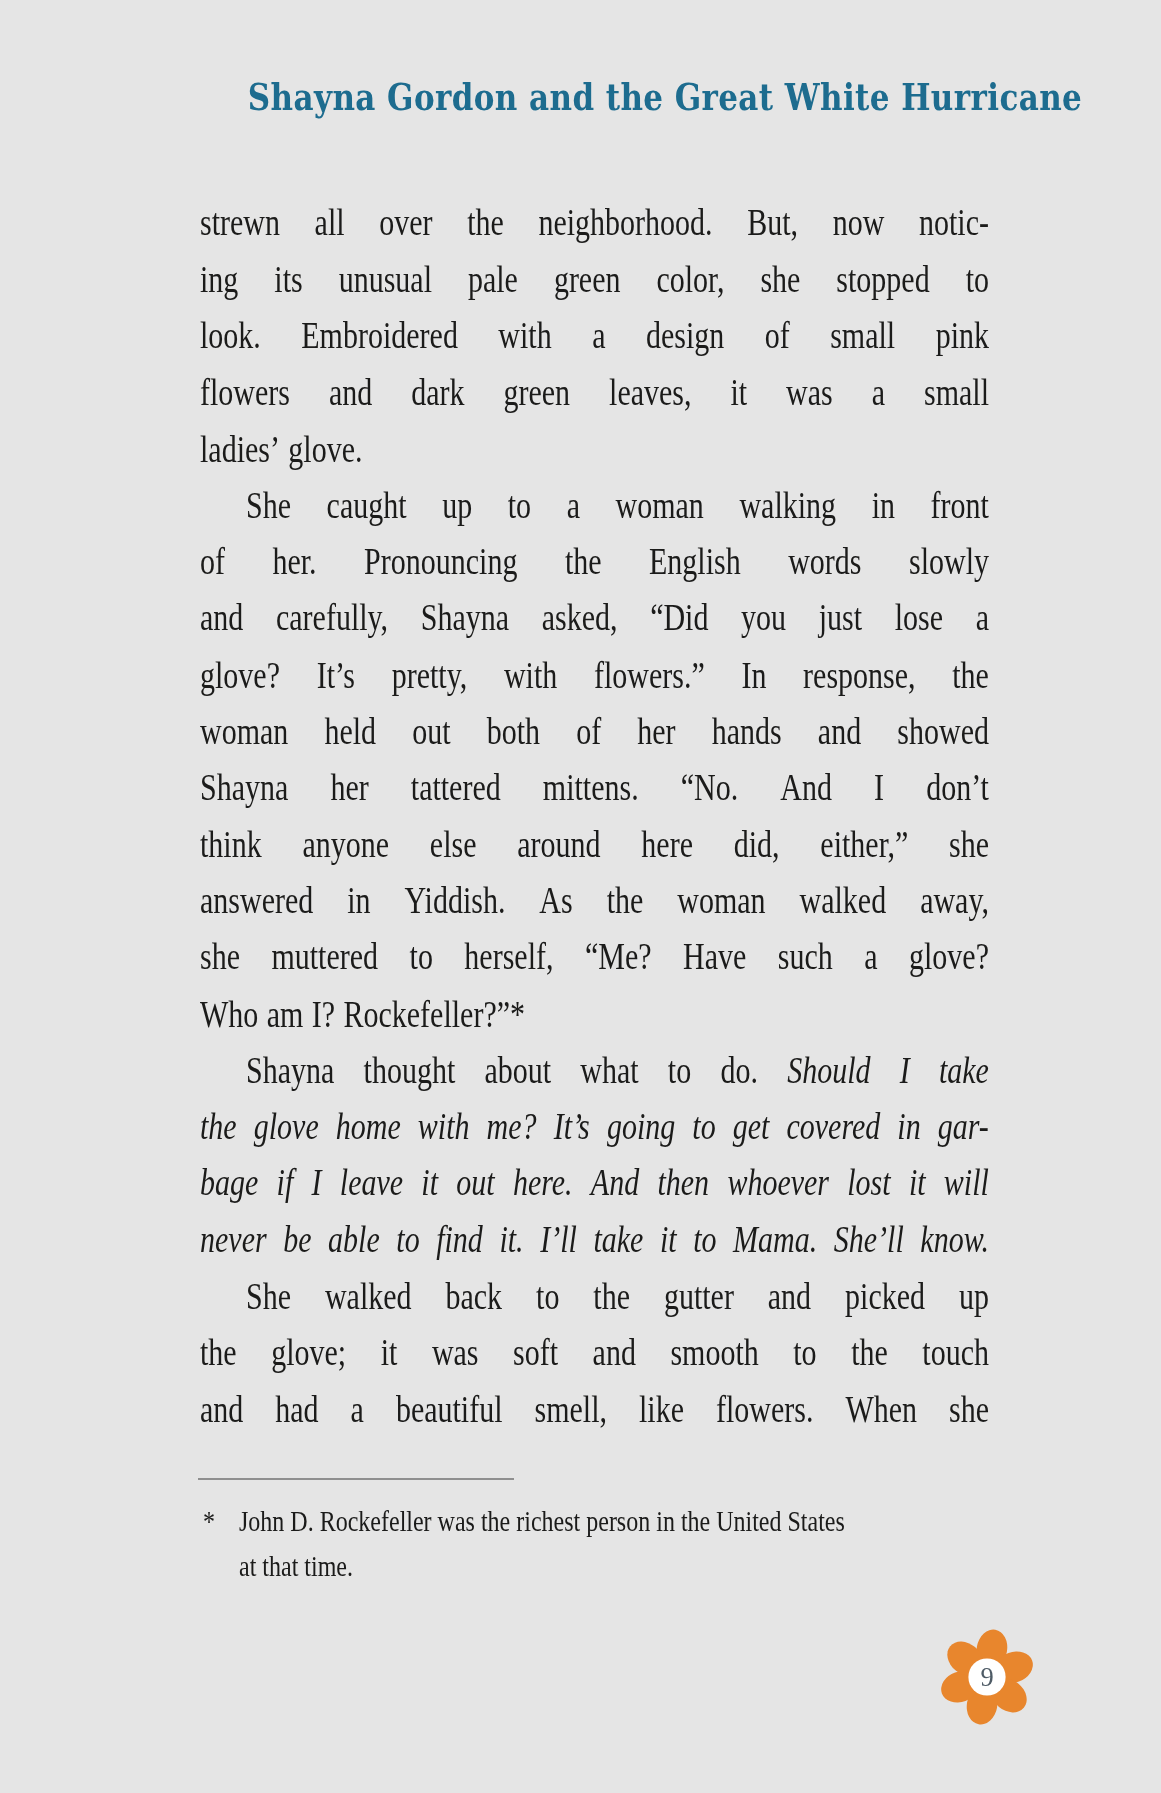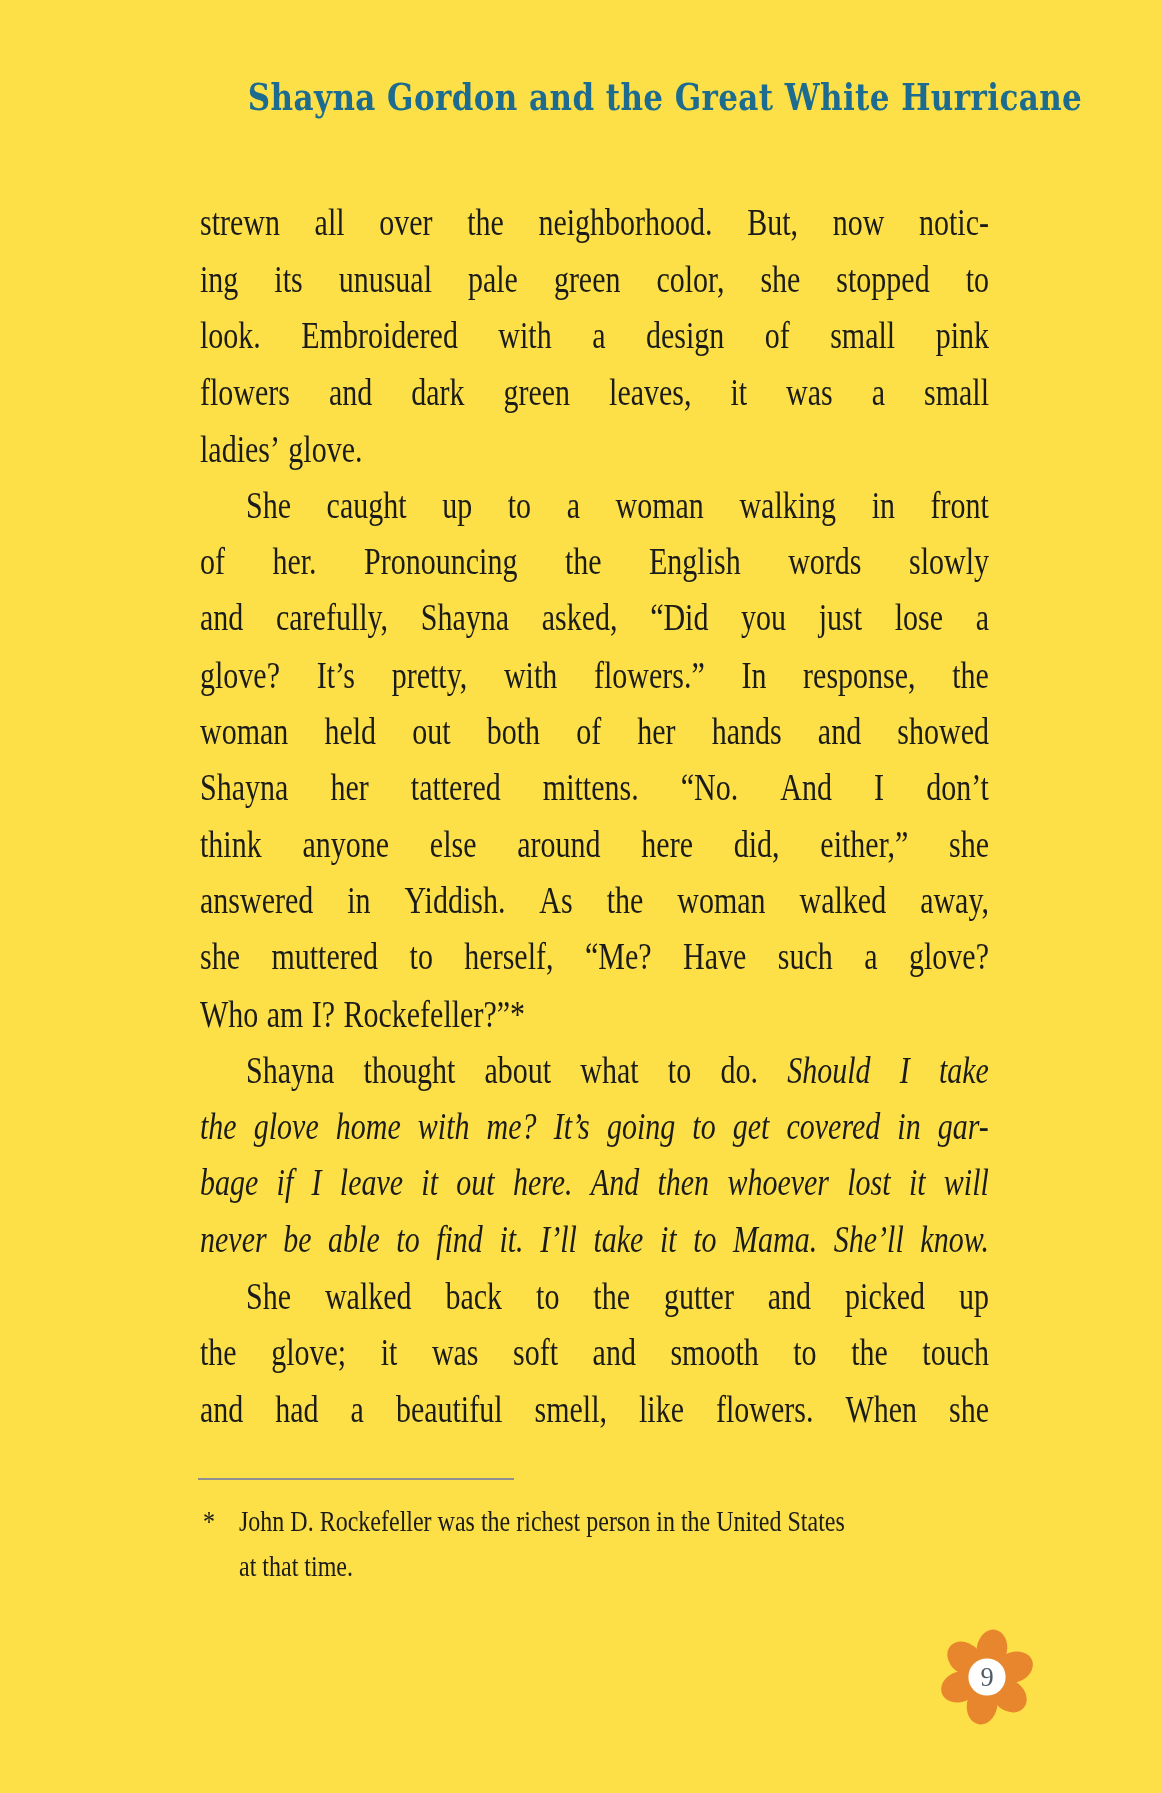--- a/index.html
+++ b/index.html
@@ -1,20 +1,20 @@
 <!DOCTYPE html>
 <html style="--header-text: #1d6c8f; --body-text: #1b1b1a; --footnote-rule: #8f8f8f; --flower-petal: #e8862d; --page-number-text: #4e5b66;"><head>
 <meta charset="utf-8">
 <style>
   html,body{margin:0;padding:0;background:#fff;}
   .page{
     position:relative;
     width:1161px;
     height:1793px;
-    background:#fde047;
+    background:#e5e5e5;
     overflow:hidden;
     font-family:"Liberation Serif","DejaVu Serif",serif;
   }
   .running-head{
     position:absolute;
     left:170px; top:76px; width:990px;
     text-align:center;
     font-family:"DejaVu Serif","Liberation Serif",serif;
     font-weight:bold;
     font-size:31px;

